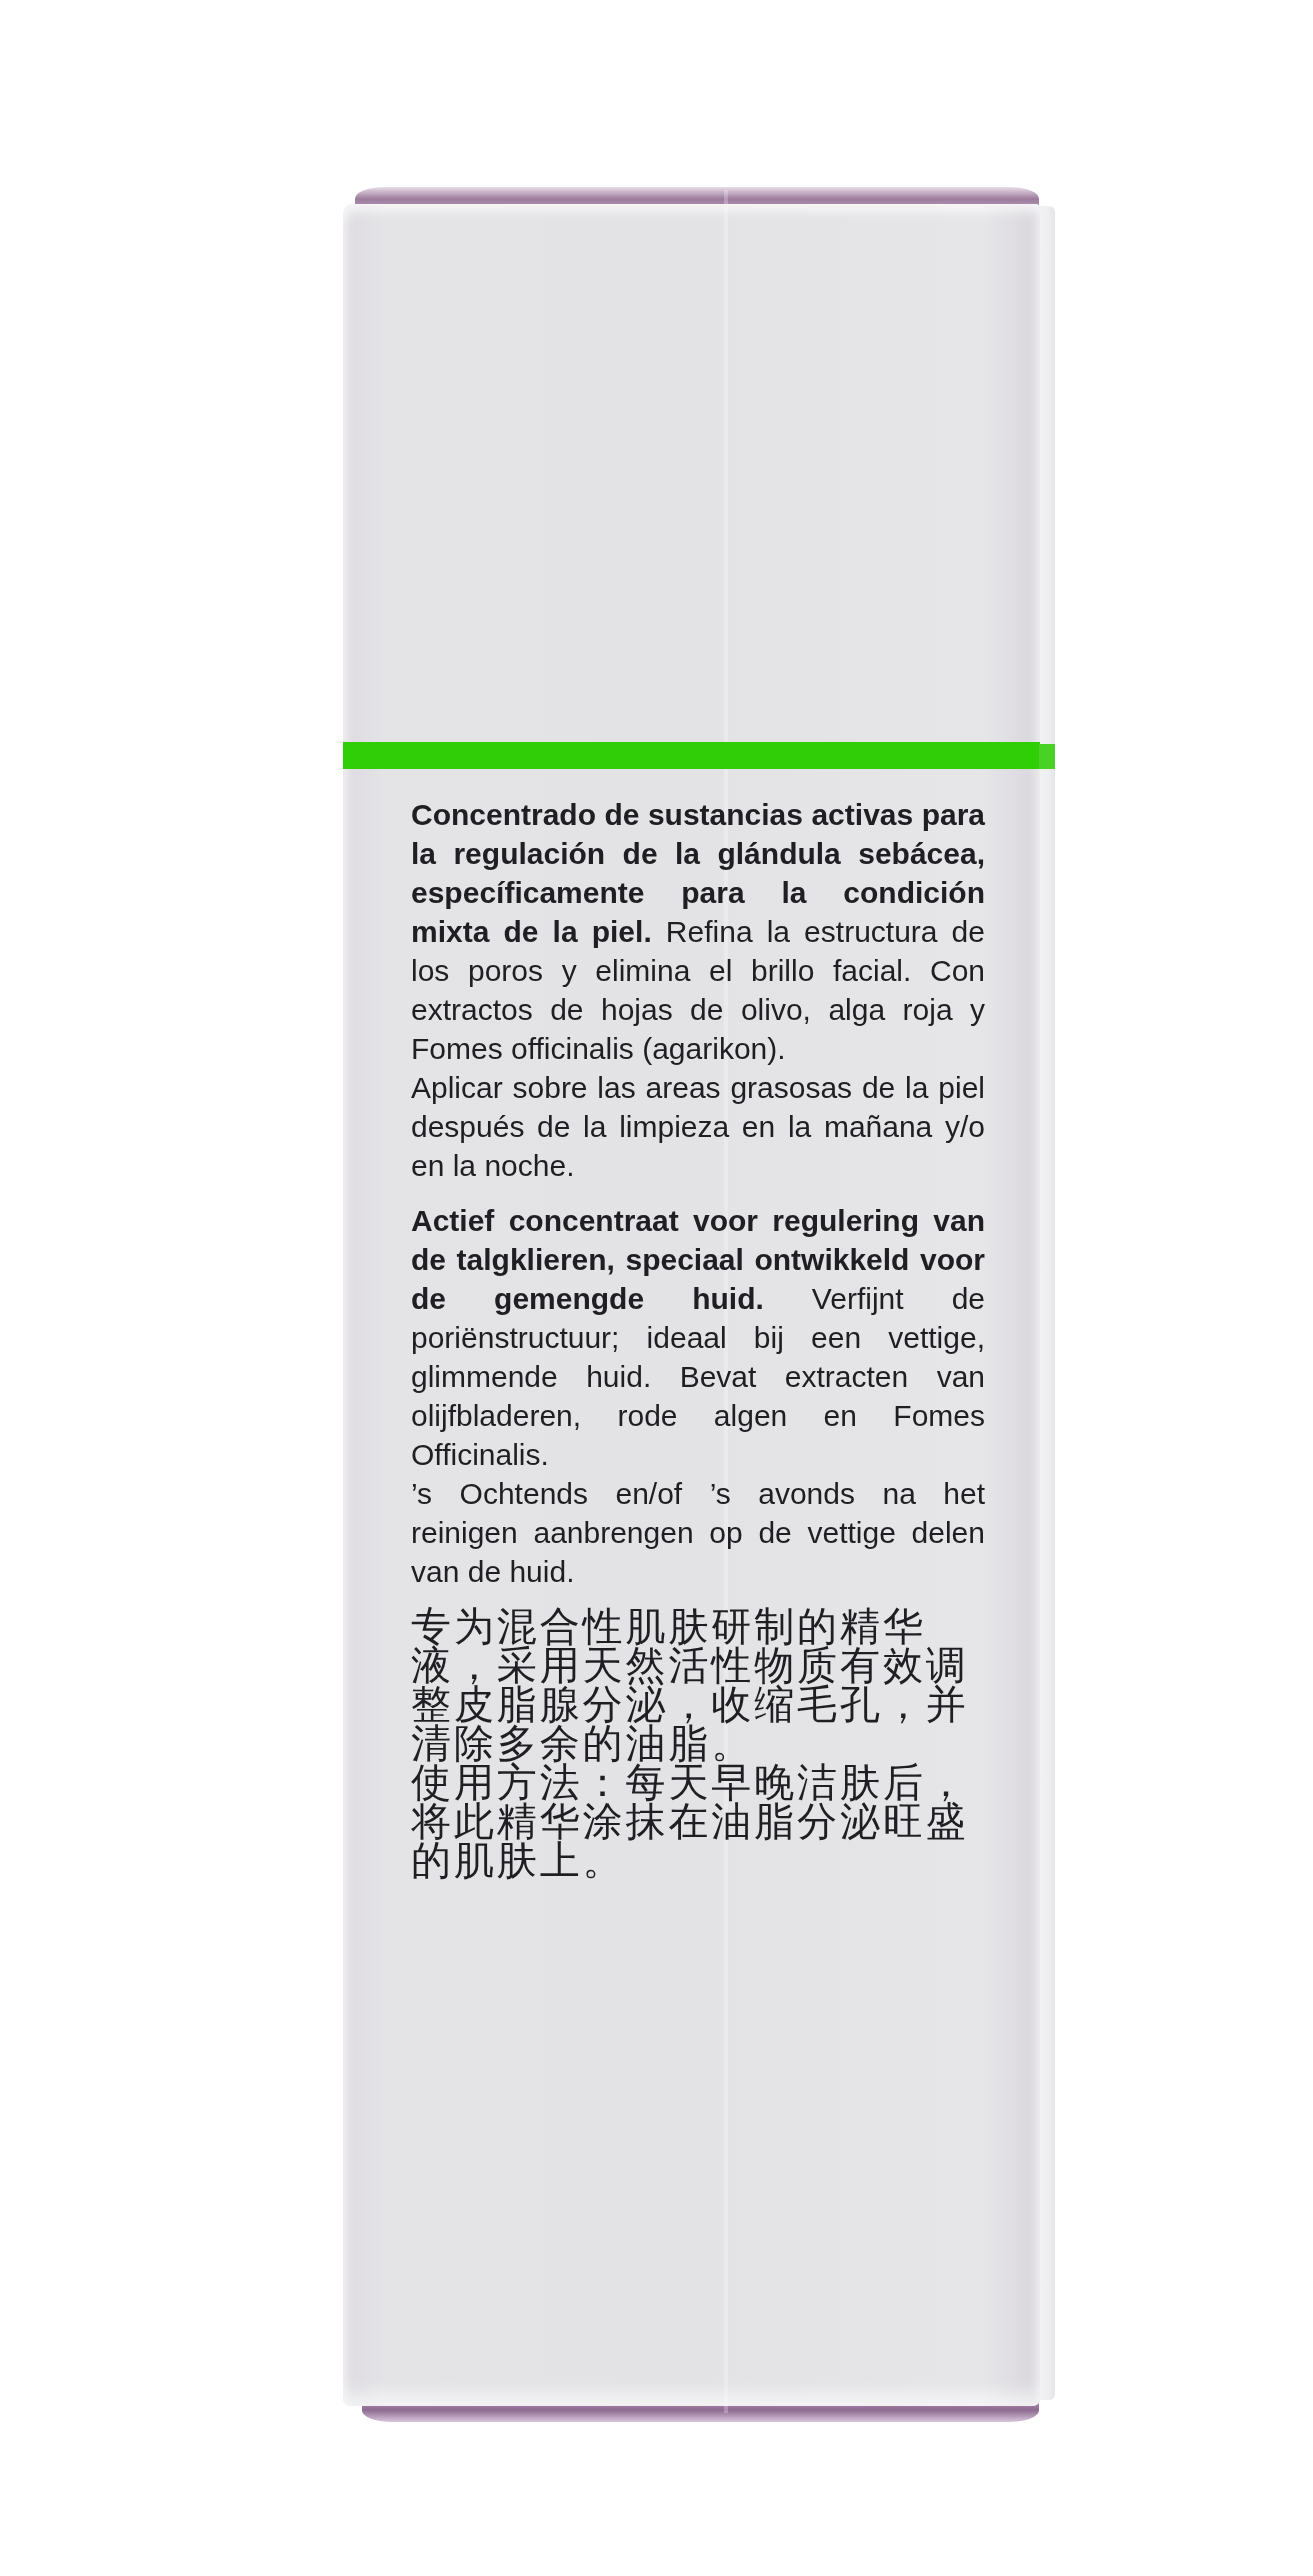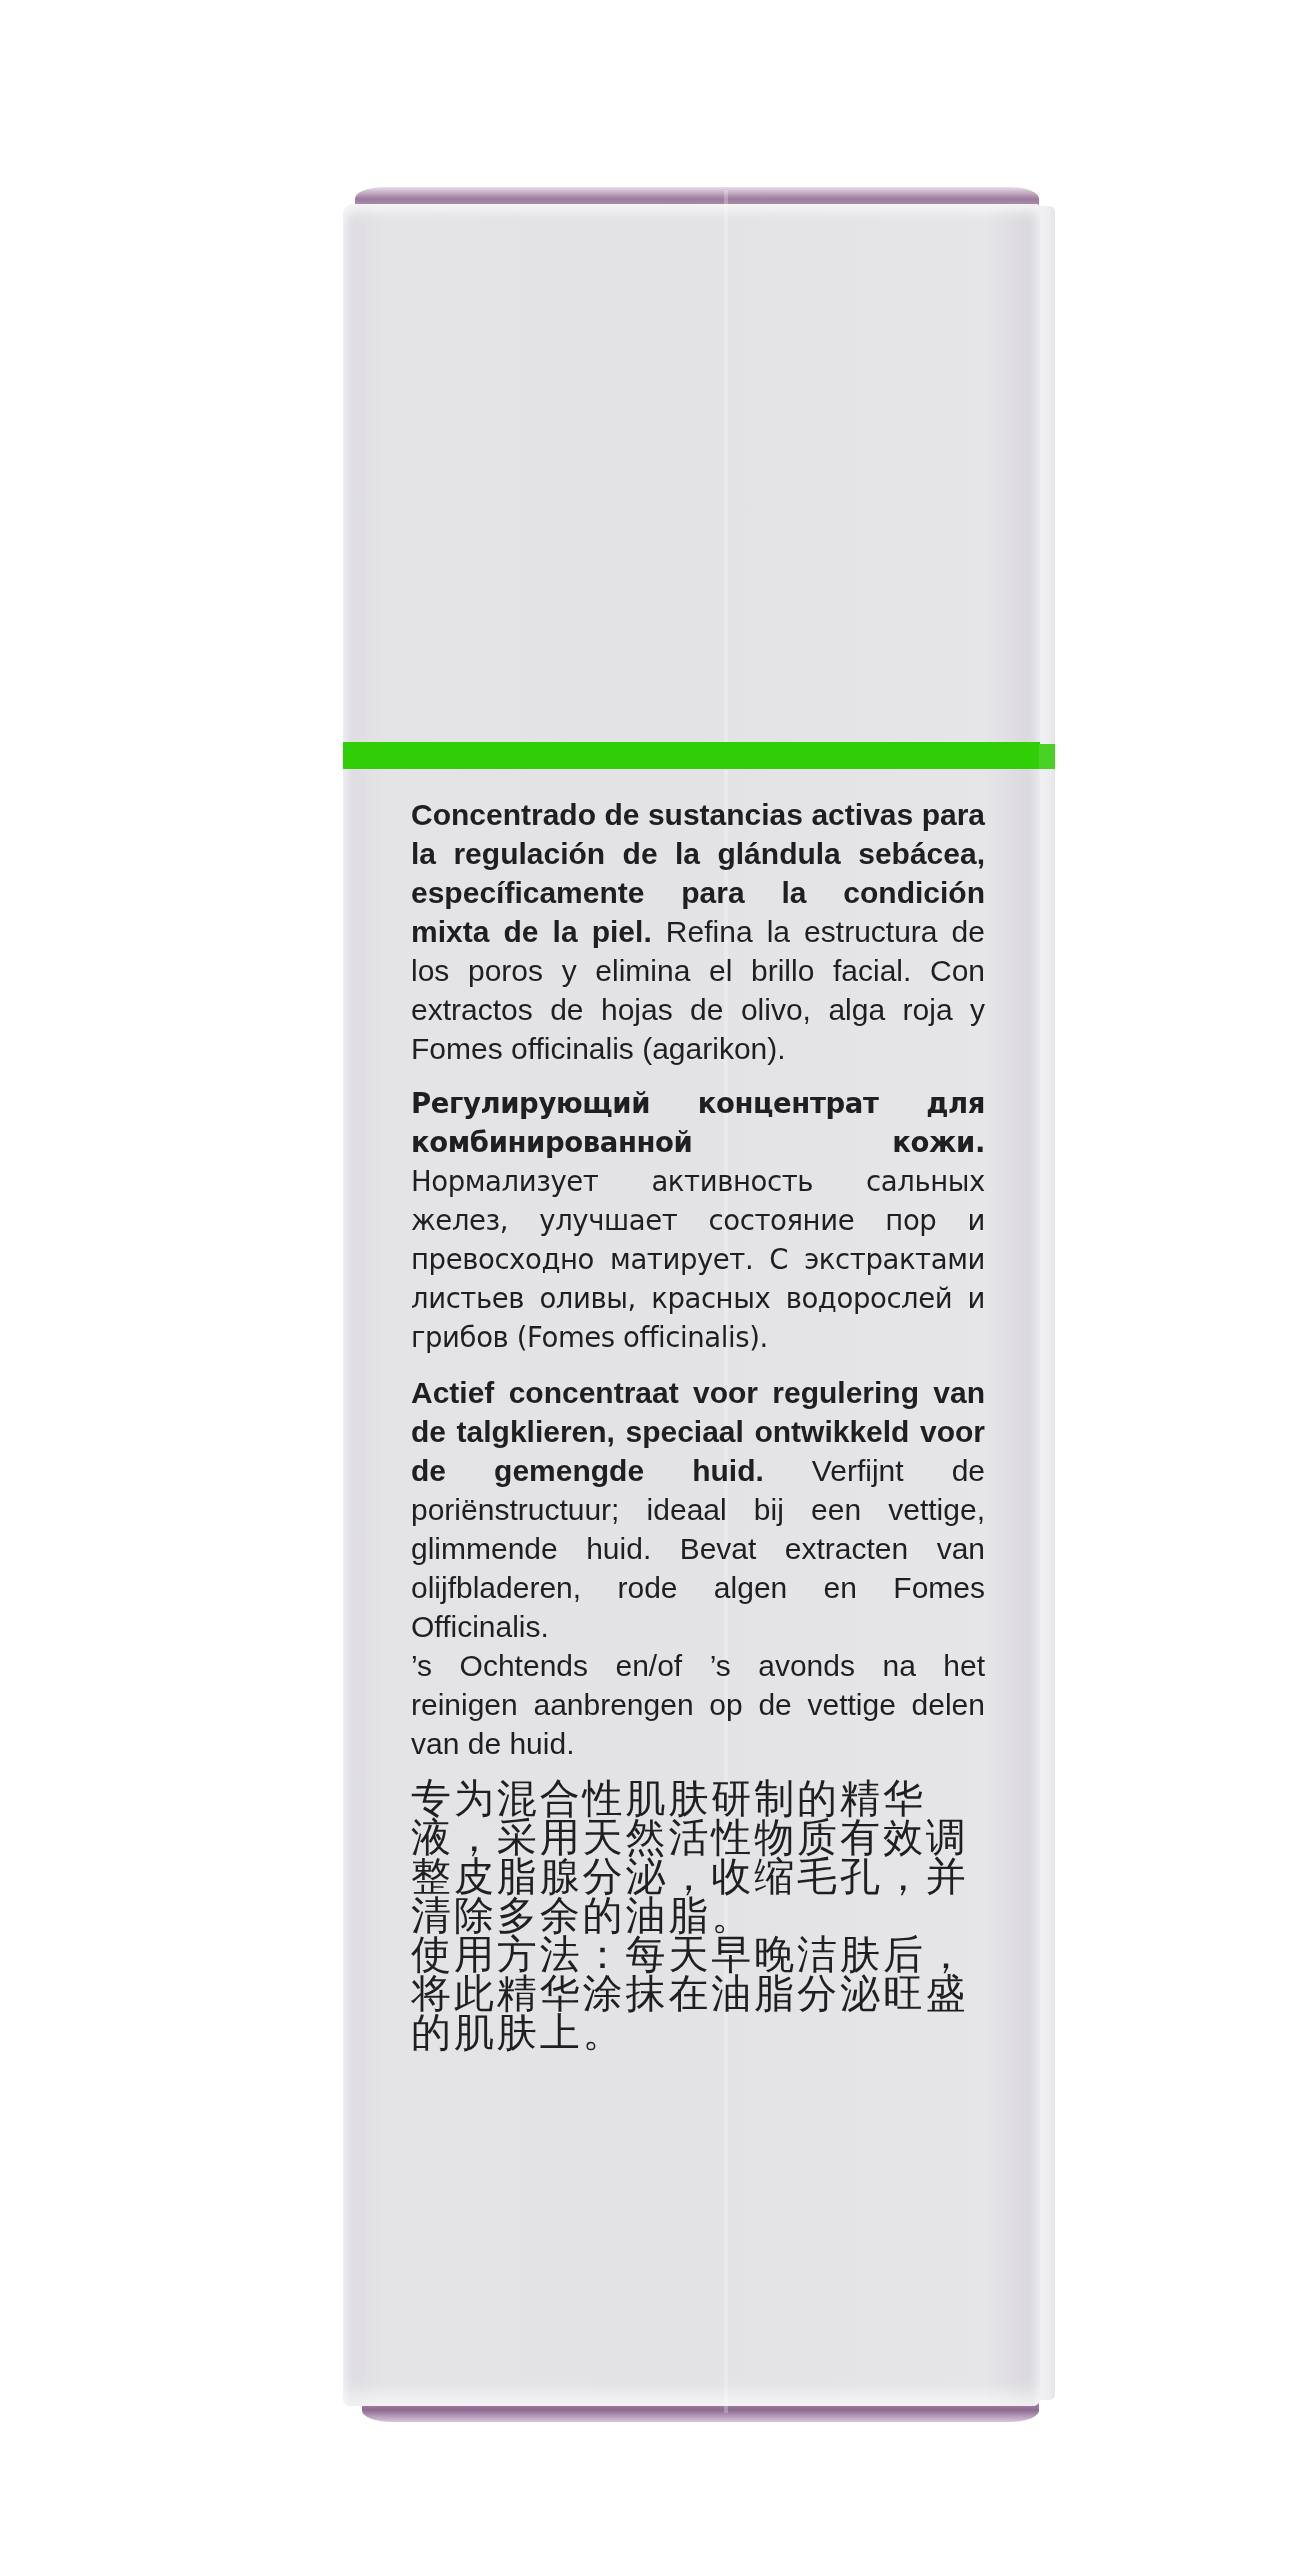--- a/index.html
+++ b/index.html
@@ -122,27 +122,24 @@
 <div class="green-band"></div>
 <div class="green-band-ext"></div>
 
 <div class="text-col">
 
   <div class="block">
     <p>
       <span class="bold">Concentrado de sustancias activas para la regulación de la glándula sebácea, específicamente para la condición mixta de la piel.</span>
       <span>Refina la estructura de los poros y elimina el brillo facial. Con extractos de hojas de olivo, alga roja y Fomes officinalis (agarikon).</span>
     </p>
+    <p>Aplicar sobre las areas grasosas de la piel después de la limpieza en la mañana y/o en la noche.</p>
   </div>
 
   <div class="block cyr">
-    <p>
-      <span class="bold">Регулирующий концентрат для комбинированной кожи.</span>
-      <span>Нормализует активность сальных желез, улучшает состояние пор и превосходно матирует. С экстрактами листьев оливы, красных водорослей и грибов (Fomes officinalis).</span>
-    </p>
   </div>
 
   <div class="block">
     <p>
       <span class="bold">Actief concentraat voor regulering van de talgklieren, speciaal ontwikkeld voor de gemengde huid.</span>
       <span>Verfijnt de poriënstructuur; ideaal bij een vettige, glimmende huid. Bevat extracten van olijfbladeren, rode algen en Fomes Officinalis.</span>
     </p>
     <p>’s Ochtends en/of ’s avonds na het reinigen aanbrengen op de vettige delen van de huid.</p>
   </div>
 

